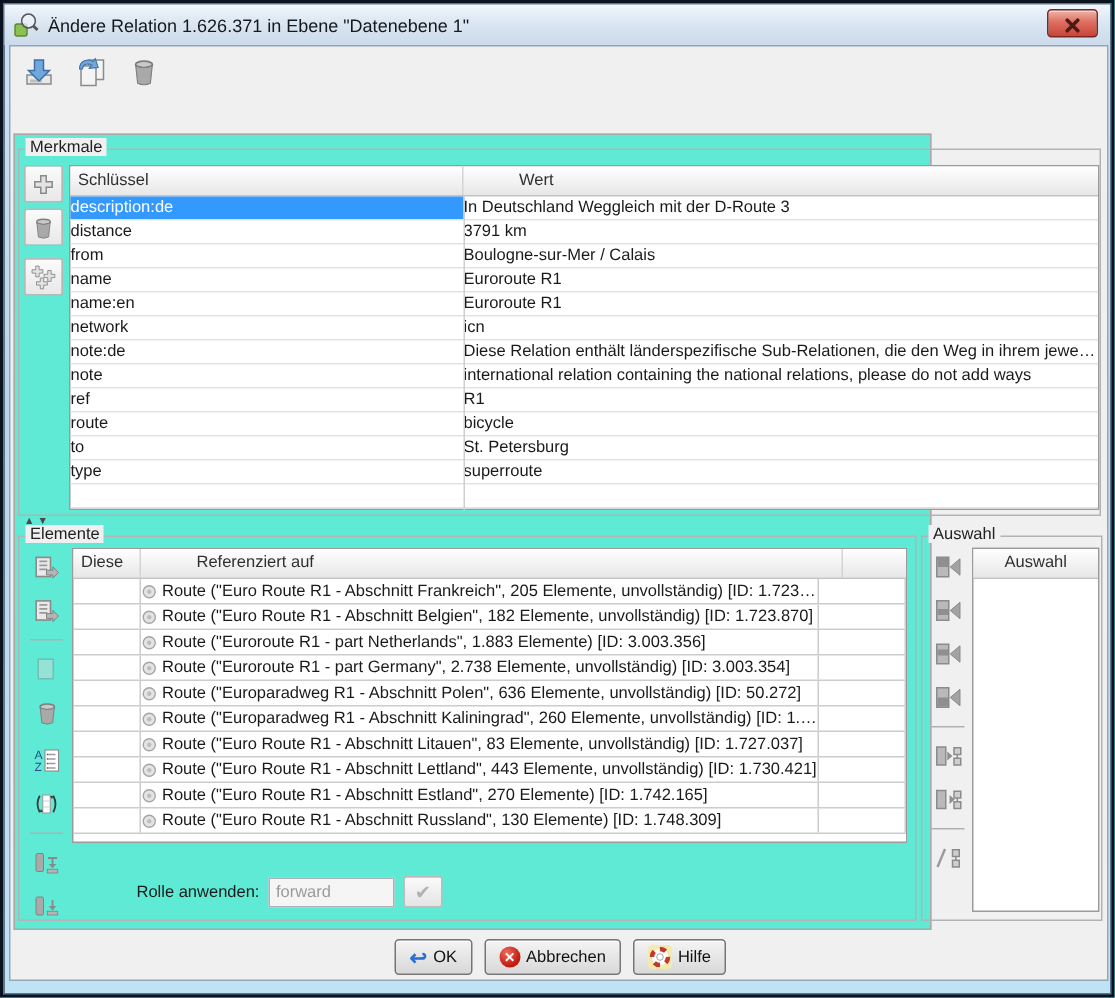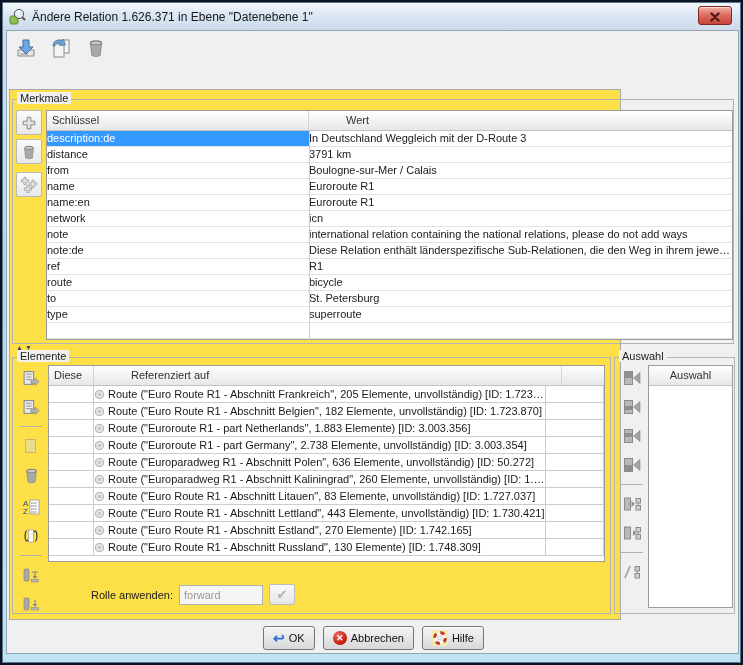--- a/index.html
+++ b/index.html
@@ -24,21 +24,21 @@
   .main-toolbar { position:absolute; left:4px; top:3px; height:30px; display:flex; gap:5px; }
   .tool-btn { width:30px; height:28px; border:1px solid transparent; background:transparent; display:flex; align-items:center; justify-content:center; cursor:pointer; }
 
   
   .tabs { position:absolute; left:2px; top:37px; height:22px; display:flex; align-items:flex-end; }
   .tab { border:1px solid #9b9b9b; border-bottom:none; background:linear-gradient(#f2f2f2,#dcdcdc); padding:3px 10px 3px;
          height:19px; margin-right:1px; cursor:pointer; white-space:nowrap; color:#222; }
   .tab.active { background:#f0f0f0; height:22px; padding-top:5px; position:relative; z-index:2; }
 
   
-  .tabpanel { position:absolute; left:2px; top:58px; width:612px; height:531px; border:1px solid #a9a9a9; background:#fde047; }
+  .tabpanel { position:absolute; left:2px; top:58px; width:612px; height:531px; border:1px solid #a9a9a9; background:#5eead4; }
 
   
   .group { position:absolute; border:1px solid #b3b3b3; }
   .group-label { position:absolute; top:-8px; left:4px; background:#f0f0f0; padding:0 3px; color:#222; }
 
   .props-group   { left:2px;  top:9px;   width:722px; height:245px; }
   .members-group { left:2px;  top:267px; width:599px; height:257px; }
   .selection-group { left:604px; top:267px; width:121px; height:257px;text-align:center; }
 
   
@@ -234,27 +234,27 @@
     <div class="td col-key">name:en</div>
     <div class="td col-val ellipsis">Euroroute R1</div>
   </div>
 
   <div class="tr">
     <div class="td col-key">network</div>
     <div class="td col-val ellipsis">icn</div>
   </div>
 
   <div class="tr">
+    <div class="td col-key">note:de</div>
+    <div class="td col-val ellipsis">Diese Relation enthält länderspezifische Sub-Relationen, die den Weg in ihrem jewei…</div>
+  </div>
+
+  <div class="tr">
     <div class="td col-key">note</div>
     <div class="td col-val ellipsis">international relation containing the national relations, please do not add ways</div>
-  </div>
-
-  <div class="tr">
-    <div class="td col-key">note:de</div>
-    <div class="td col-val ellipsis">Diese Relation enthält länderspezifische Sub-Relationen, die den Weg in ihrem jewei…</div>
   </div>
 
   <div class="tr">
     <div class="td col-key">ref</div>
     <div class="td col-val ellipsis">R1</div>
   </div>
 
   <div class="tr">
     <div class="td col-key">route</div>
     <div class="td col-val ellipsis">bicycle</div>

